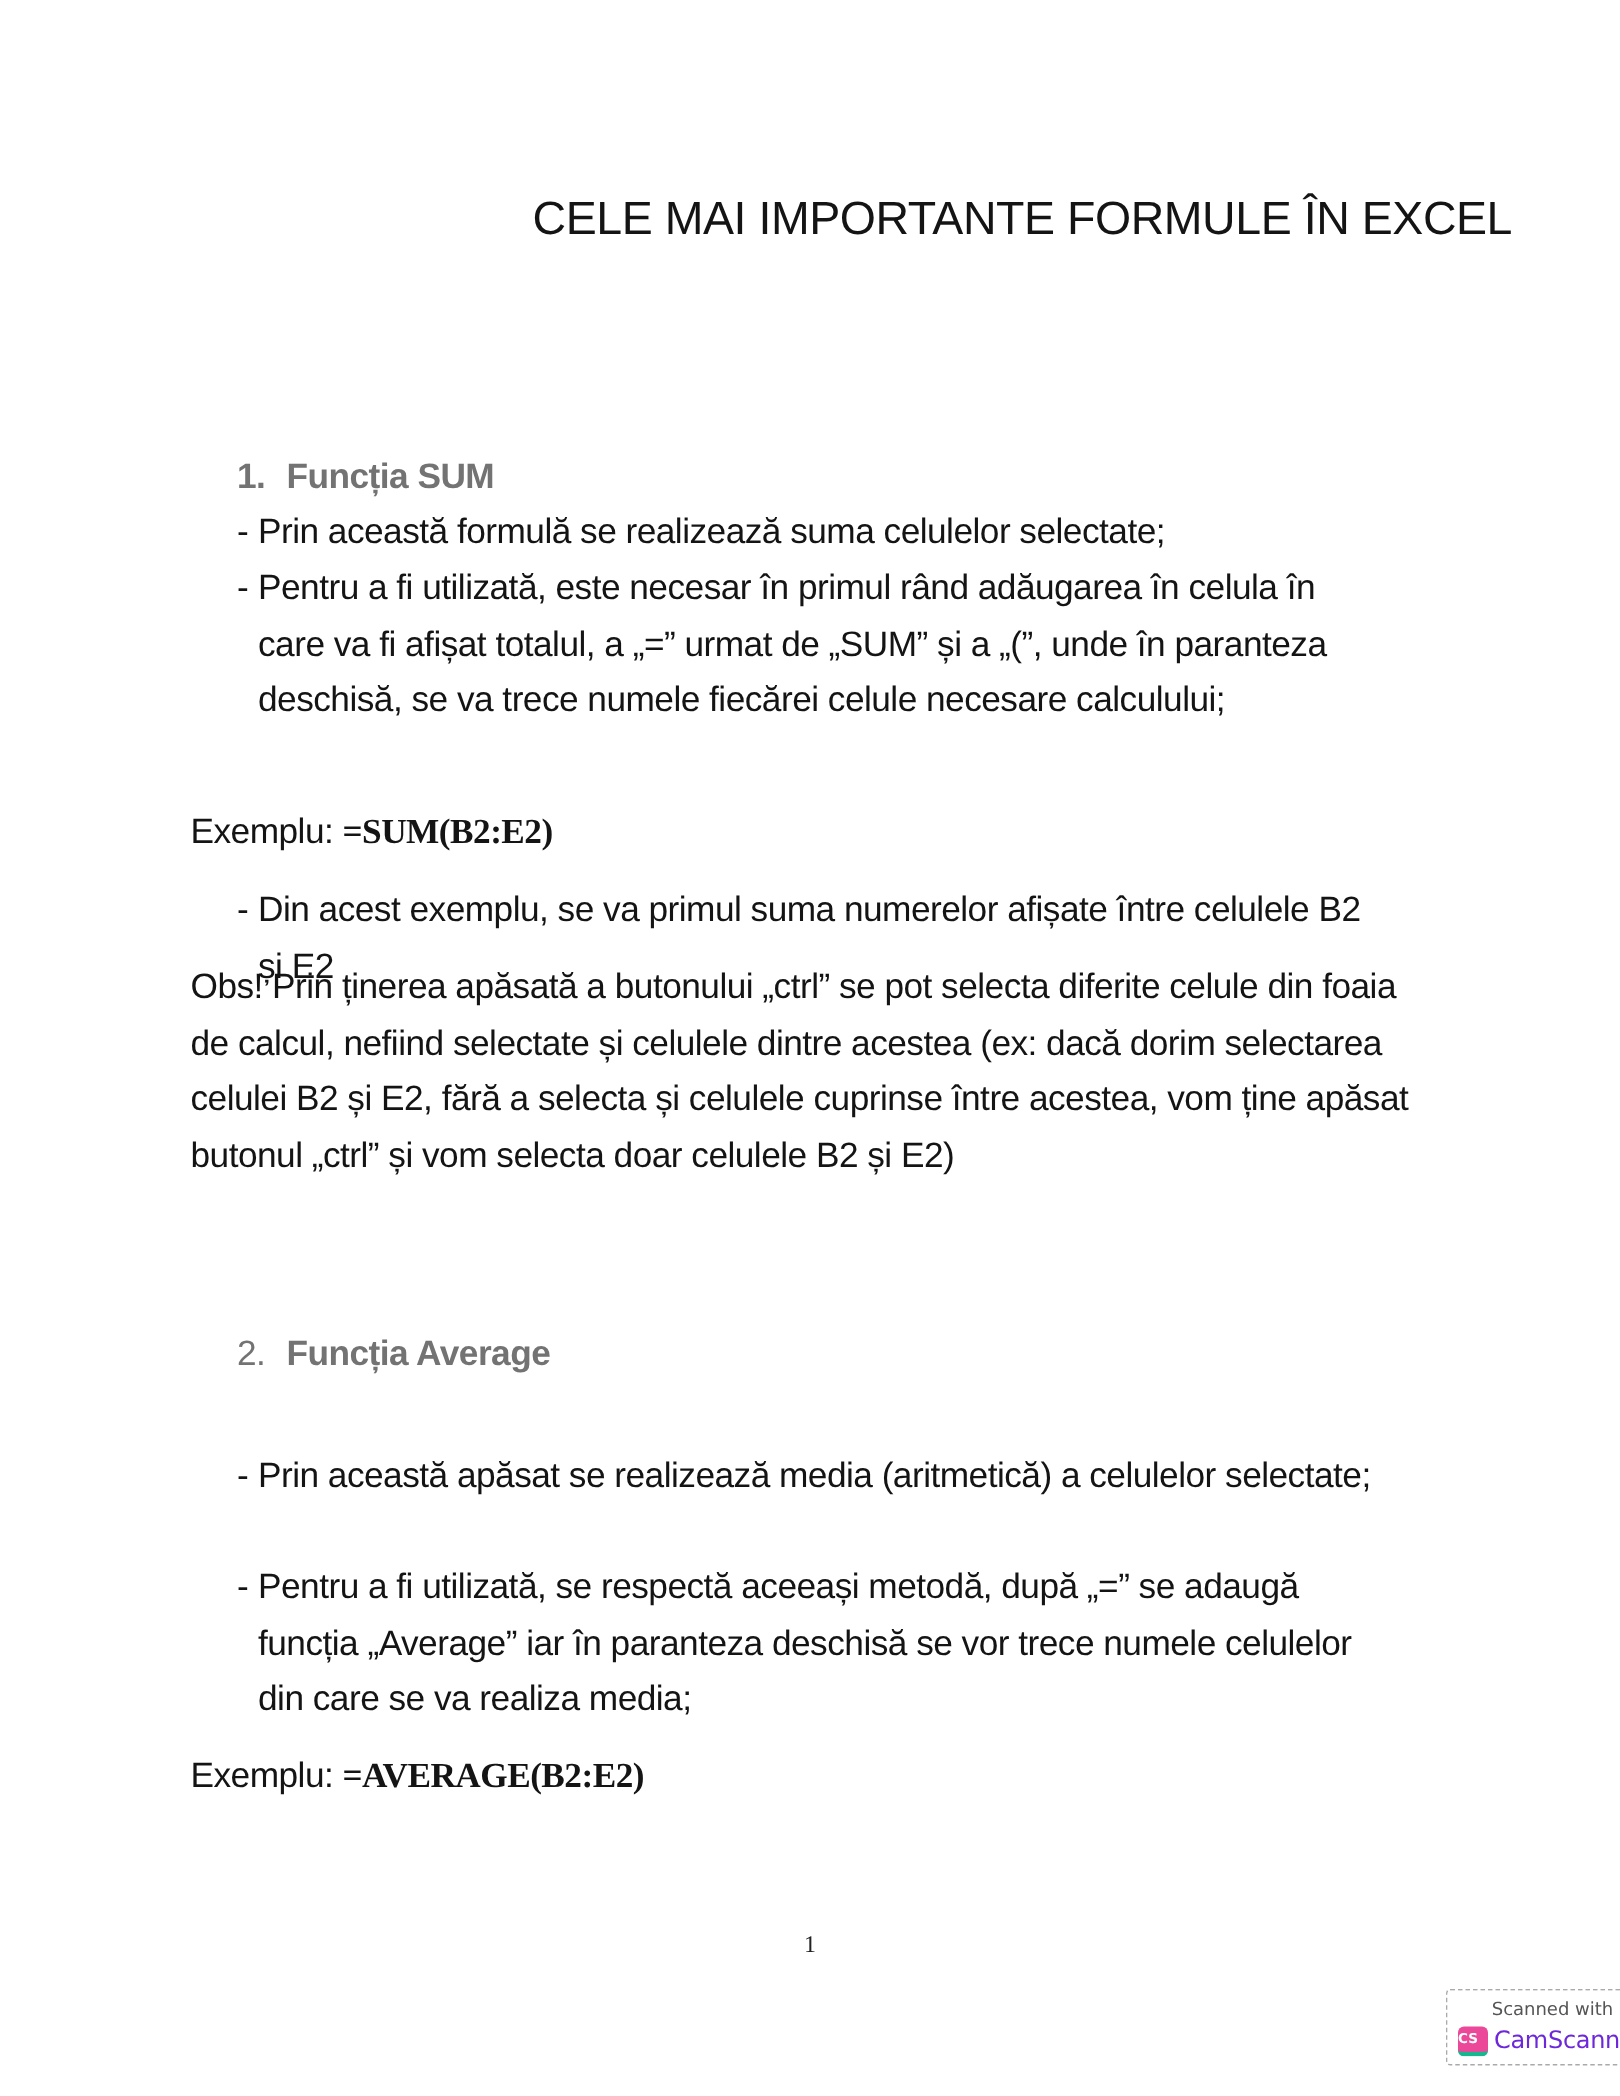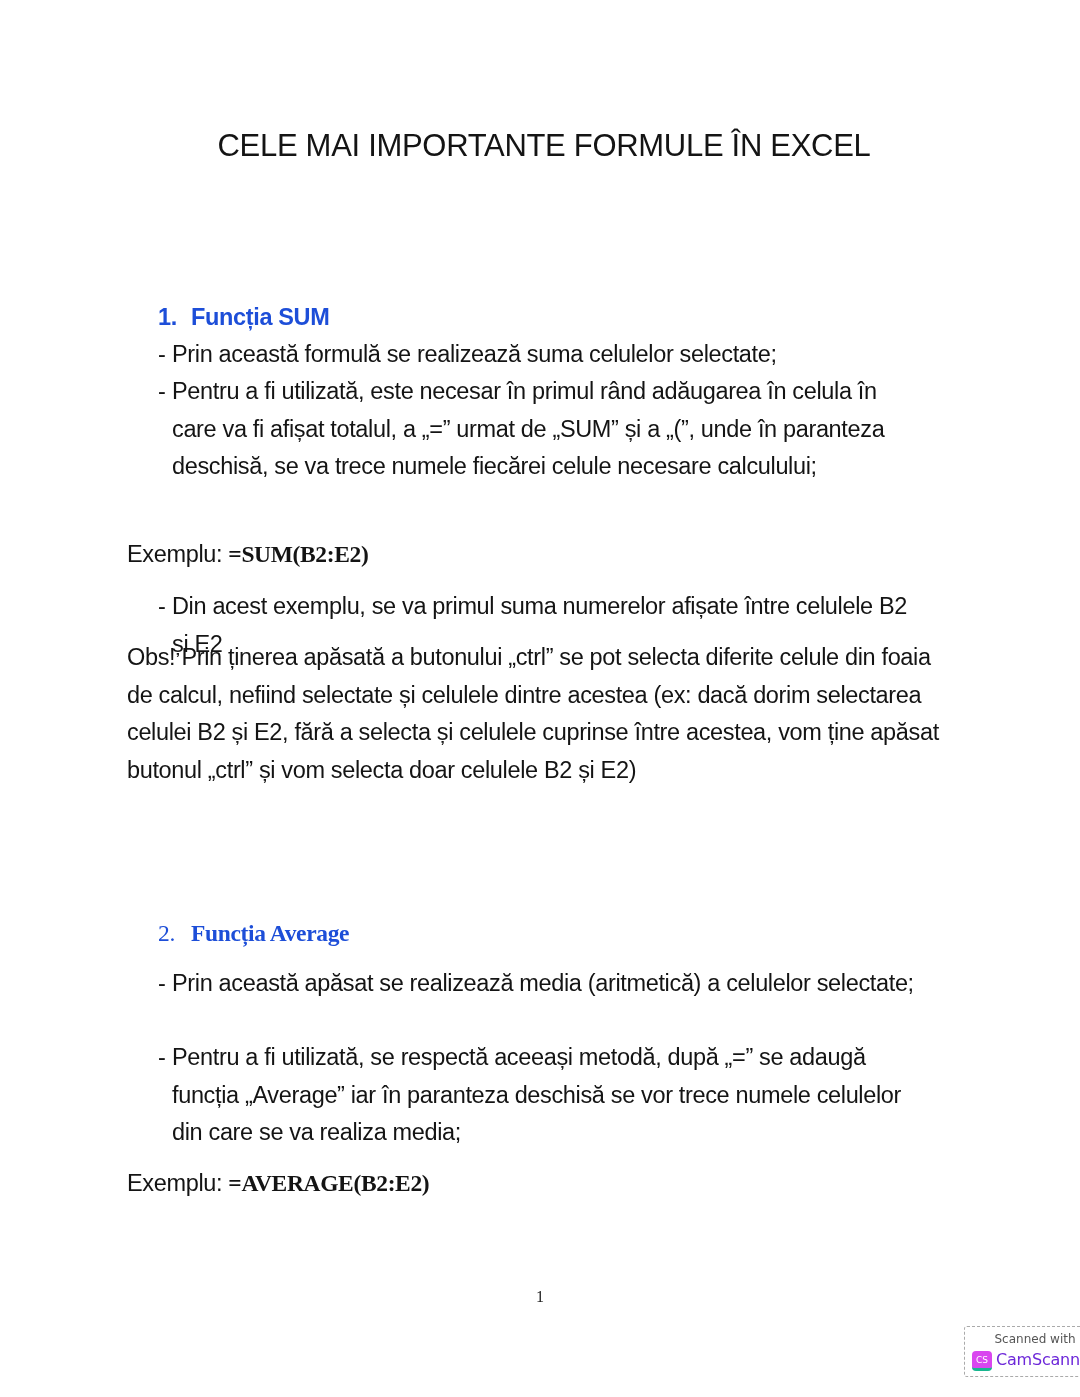--- a/index.html
+++ b/index.html
@@ -1,27 +1,27 @@
 <!DOCTYPE html>
 <html><head>
   <meta charset="utf-8">
   <style>
     html, body { margin: 0; padding: 0; background: #ffffff; }
     body {
       width: 1080px; height: 1397px; position: relative; overflow: hidden;
       font-family: "Liberation Sans", sans-serif; color: #111;
     }
     .page-title {
-      position: absolute; top: 128px; left: 0; width: 1008px; text-align: center;
-      font-size: 31px; letter-spacing: -0.3px; color: #141414; margin-left: 40px;
+      position: absolute; top: 128px; left: 0; width: 1008px; text-align: right;
+      font-size: 31px; letter-spacing: -0.3px; color: #141414;
     }
     .txt { font-size: 23.5px; line-height: 37.5px; letter-spacing: -0.35px; color: #141414; }
     .heading {
       position: absolute; left: 158px; font-size: 23.5px; line-height: 37.5px;
-      letter-spacing: -0.35px; color: #1d4ed8;
+      letter-spacing: -0.35px; color: #737373;
     }
     .heading .num { display: inline-block; width: 33px; }
     .heading .num.bold { font-weight: bold; }
     .heading .label { font-weight: bold; }
     .bullet { position: absolute; left: 158px; width: 790px; }
     .bullet .dash { position: absolute; left: 0; top: 0; }
     .bullet .body { margin-left: 14px; display: block; }
     .para { position: absolute; left: 127px; width: 830px; }
     .para b { font-weight: bold; font-family: Liberation Serif, serif; }
     .page-number {
@@ -29,21 +29,21 @@
       font-family: "Liberation Serif", serif; font-size: 16px; color: #222;
     }
     .badge {
       position: absolute; left: 964px; top: 1326px; width: 142px; height: 51px;
       border: 1.5px dashed #aaa; border-radius: 3px; box-sizing: border-box;
       font-family: "DejaVu Sans", sans-serif;
     }
     .badge .scanned { position: absolute; top: 5px; left: 0; width: 100%; text-align: center; font-size: 12px; color: #555; }
     .badge .logo {
       position: absolute; left: 7px; top: 24px; width: 20px; height: 20px; border-radius: 4px;
-      background: #d946ef; color: #fff; font-size: 9px; font-weight: normal; line-height: 19px; text-align: center;
+      background: #ec4899; color: #fff; font-size: 9px; font-weight: bold; line-height: 19px; 
       border-bottom: 3px solid #18b68f; box-sizing: border-box;
     }
     .badge .brand { position: absolute; left: 31px; top: 23px; font-size: 16px; color: #6d28d9; letter-spacing: -0.2px; }
   </style>
 </head>
 <body>
 
 <div class="page-title">CELE MAI IMPORTANTE FORMULE ÎN EXCEL</div>
 
 <div class="heading" style="top:299px;">
@@ -65,21 +65,21 @@
   <b>=SUM(B2:E2)</b>
 </div>
 
 <div class="bullet txt" style="top:588px; width:760px;">
   <span class="dash">-</span>
   <span class="body">Din acest exemplu, se va primul suma numerelor afișate între celulele B2 și E2</span>
 </div>
 
 <div class="para txt" style="top:639px; width:835px;">Obs! Prin ținerea apăsată a butonului „ctrl” se pot selecta diferite celule din foaia de calcul, nefiind selectate și celulele dintre acestea (ex: dacă dorim selectarea celulei B2 și E2, fără a selecta și celulele cuprinse între acestea, vom ține apăsat butonul „ctrl” și vom selecta doar celulele B2 și E2)</div>
 
-<div class="heading" style="top:915px;font-family:Liberation Serif, serif;">
+<div class="heading" style="top:884px;">
   <span class="num">2.</span><span class="label">Funcția Average</span>
 </div>
 
 <div class="bullet txt" style="top:965px; width:780px;">
   <span class="dash">-</span>
   <span class="body">Prin această apăsat se realizează media (aritmetică) a celulelor selectate;</span>
 </div>
 
 <div class="bullet txt" style="top:1039px; width:770px;">
   <span class="dash">-</span>

